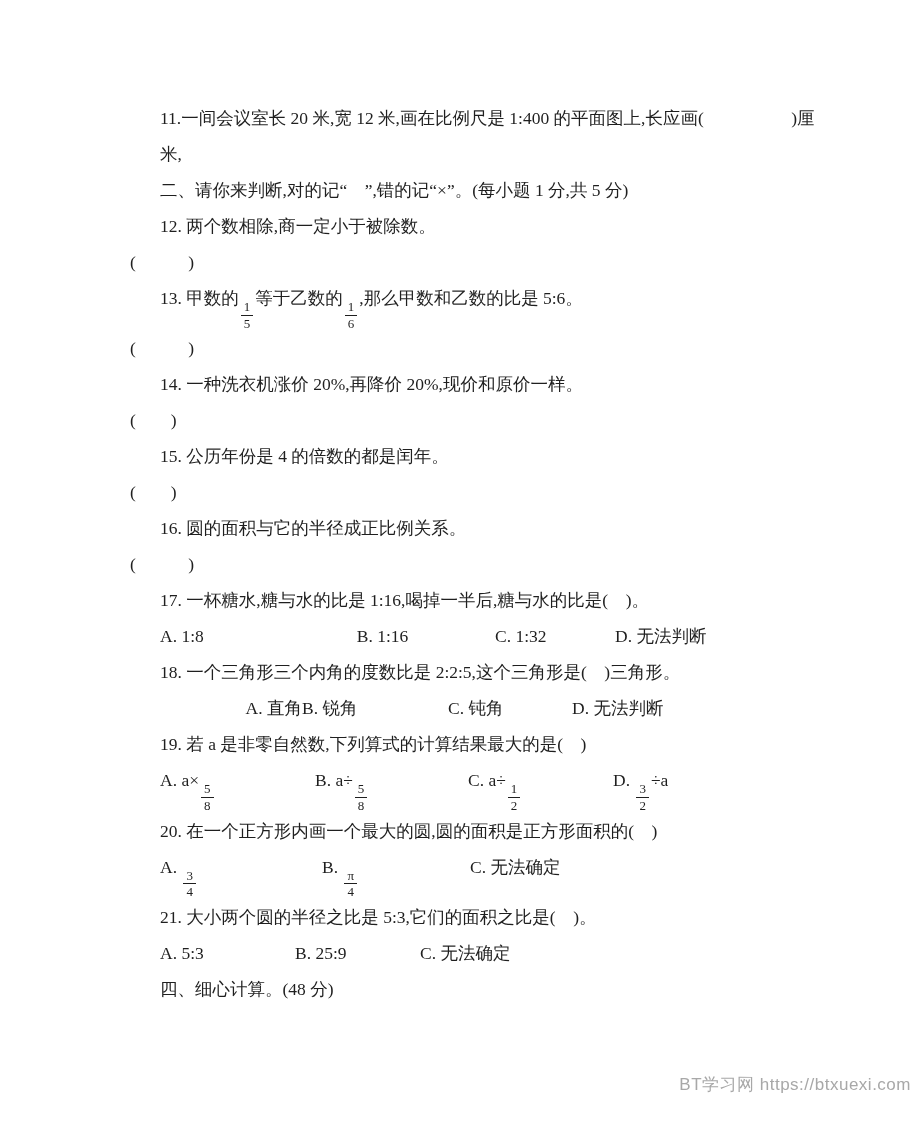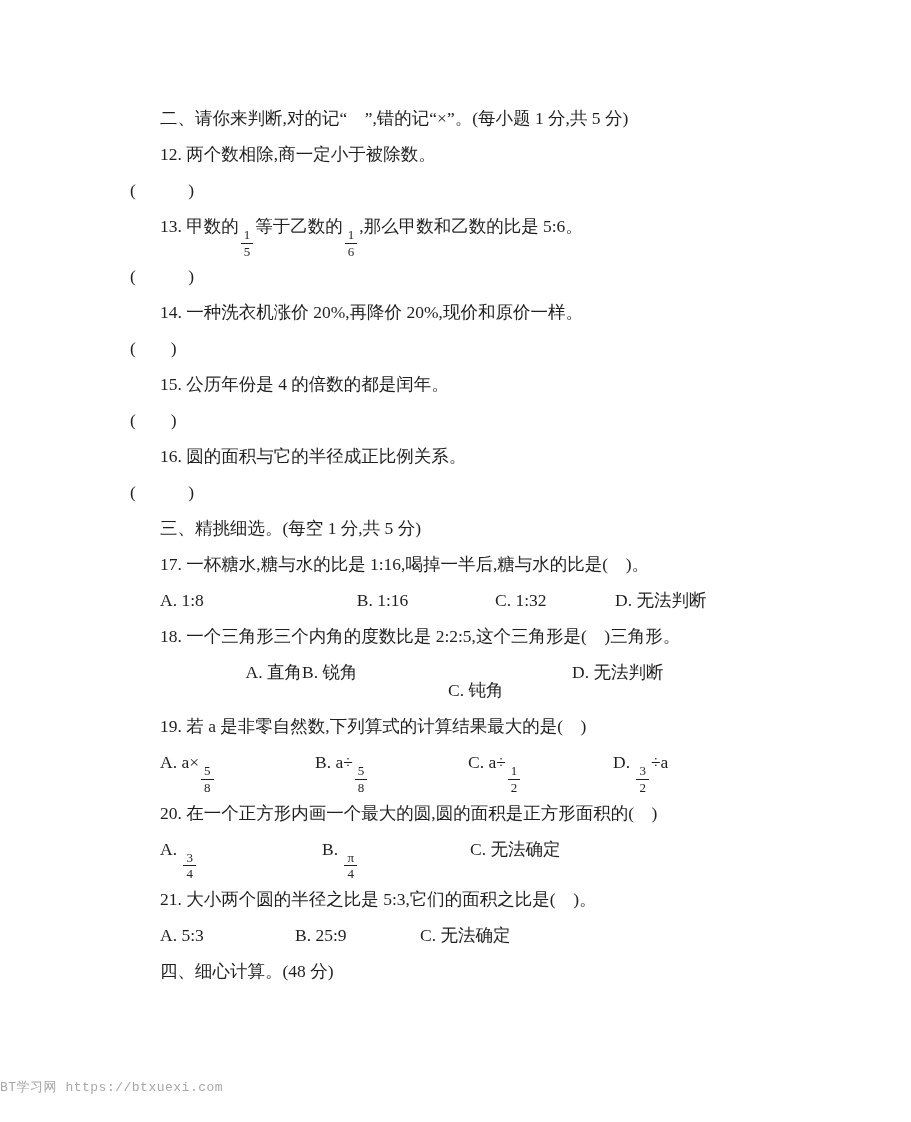--- a/index.html
+++ b/index.html
@@ -32,47 +32,47 @@
     font-size: 13px;
     margin: 0 2px;
   }
   .frac .num { border-bottom: 1.3px solid #1f1f1f; padding: 0 3px 1px; }
   .frac .den { padding-top: 1px; }
   .footer {
     position: absolute;
     left: 0;
     right: 0;
     bottom: 26px;
-    text-align: left;
-    font-size: 13px;
+    text-align: right;
+    font-size: 17px;
     letter-spacing: 0.5px;
-    font-family: Liberation Mono, monospace;
+    font-family: Liberation Sans, sans-serif;
   }
 </style>
 </head>
 <body style="color: rgb(31, 31, 31);">
 
 <div class="page">
   <div class="content">
+      <div class="line indent-1">11.一间会议室长 20 米,宽 12 米,画在比例尺是 1:400 的平面图上,长应画(　　　　　)厘米,</div>
       <div class="line indent-1">二、请你来判断,对的记“　”,错的记“×”。(每小题 1 分,共 5 分)</div>
       <div class="line indent-1">12. 两个数相除,商一定小于被除数。</div>
       <div class="line indent-0">(　　　)</div>
       <div class="line indent-1">13. 甲数的<span class="frac"><span class="num">1</span><span class="den">5</span></span>等于乙数的<span class="frac"><span class="num">1</span><span class="den">6</span></span>,那么甲数和乙数的比是 5:6。</div>
       <div class="line indent-0">(　　　)</div>
       <div class="line indent-1">14. 一种洗衣机涨价 20%,再降价 20%,现价和原价一样。</div>
       <div class="line indent-0">(　　)</div>
       <div class="line indent-1">15. 公历年份是 4 的倍数的都是闰年。</div>
       <div class="line indent-0">(　　)</div>
       <div class="line indent-1">16. 圆的面积与它的半径成正比例关系。</div>
       <div class="line indent-0">(　　　)</div>
-      <div class="line indent-1">三、精挑细选。(每空 1 分,共 5 分)</div>
       <div class="line indent-1">17. 一杯糖水,糖与水的比是 1:16,喝掉一半后,糖与水的比是(　)。</div>
       <div class="line indent-1"><span class="opt" style="width: 150px;">A. 1:8</span><span class="opt" style="width: 145px; text-align: center;">B. 1:16</span><span class="opt" style="width: 120px; margin-left: 40px;">C. 1:32</span><span class="opt">D. 无法判断</span></div>
       <div class="line indent-1">18. 一个三角形三个内角的度数比是 2:2:5,这个三角形是(　)三角形。</div>
-      <div class="line indent-1"><span class="opt" style="width: 142px; text-align: right;">A. 直角</span><span class="opt" style="width: 146px;">B. 锐角</span><span class="opt" style="width: 124px; margin-top: 18px;">C. 钝角</span><span class="opt">D. 无法判断</span></div>
+      <div class="line indent-1"><span class="opt" style="width: 142px; text-align: right;">A. 直角</span><span class="opt" style="width: 146px;">B. 锐角</span><span class="opt" style="width: 124px;">C. 钝角</span><span class="opt">D. 无法判断</span></div>
       <div class="line indent-1">19. 若 a 是非零自然数,下列算式的计算结果最大的是(　)</div>
       <div class="line indent-1"><span class="opt" style="width: 155px;">A. a×<span class="frac"><span class="num">5</span><span class="den">8</span></span></span><span class="opt" style="width: 153px;">B. a÷<span class="frac"><span class="num">5</span><span class="den">8</span></span></span><span class="opt" style="width: 145px;">C. a÷<span class="frac"><span class="num">1</span><span class="den">2</span></span></span><span class="opt">D. <span class="frac"><span class="num">3</span><span class="den">2</span></span>÷a</span></div>
       <div class="line indent-1">20. 在一个正方形内画一个最大的圆,圆的面积是正方形面积的(　)</div>
       <div class="line indent-1"><span class="opt" style="width: 162px;">A. <span class="frac"><span class="num">3</span><span class="den">4</span></span></span><span class="opt" style="width: 148px;">B. <span class="frac"><span class="num">π</span><span class="den">4</span></span></span><span class="opt">C. 无法确定</span></div>
       <div class="line indent-1">21. 大小两个圆的半径之比是 5:3,它们的面积之比是(　)。</div>
       <div class="line indent-1"><span class="opt" style="width: 135px;">A. 5:3</span><span class="opt" style="width: 125px;">B. 25:9</span><span class="opt">C. 无法确定</span></div>
       <div class="line indent-1">四、细心计算。(48 分)</div>
     </div>
   <div class="footer" style="color: rgb(168, 168, 168);">BT学习网 https://btxuexi.com</div>
 </div>

